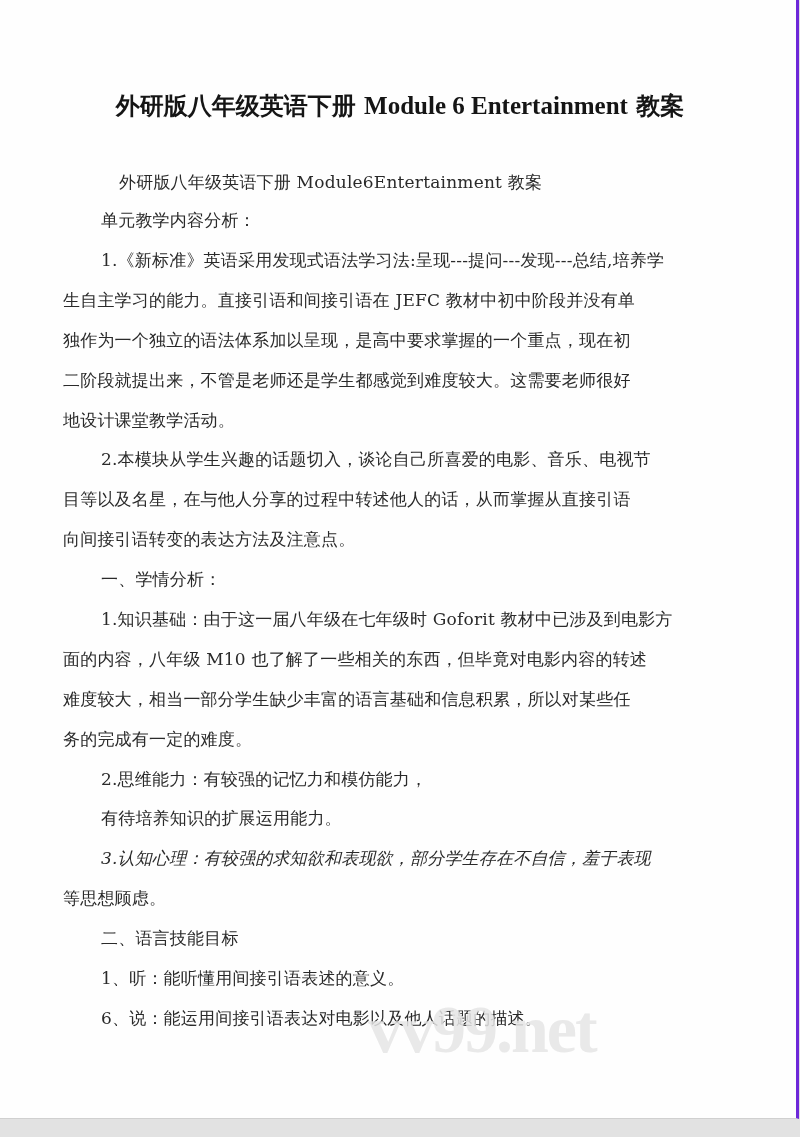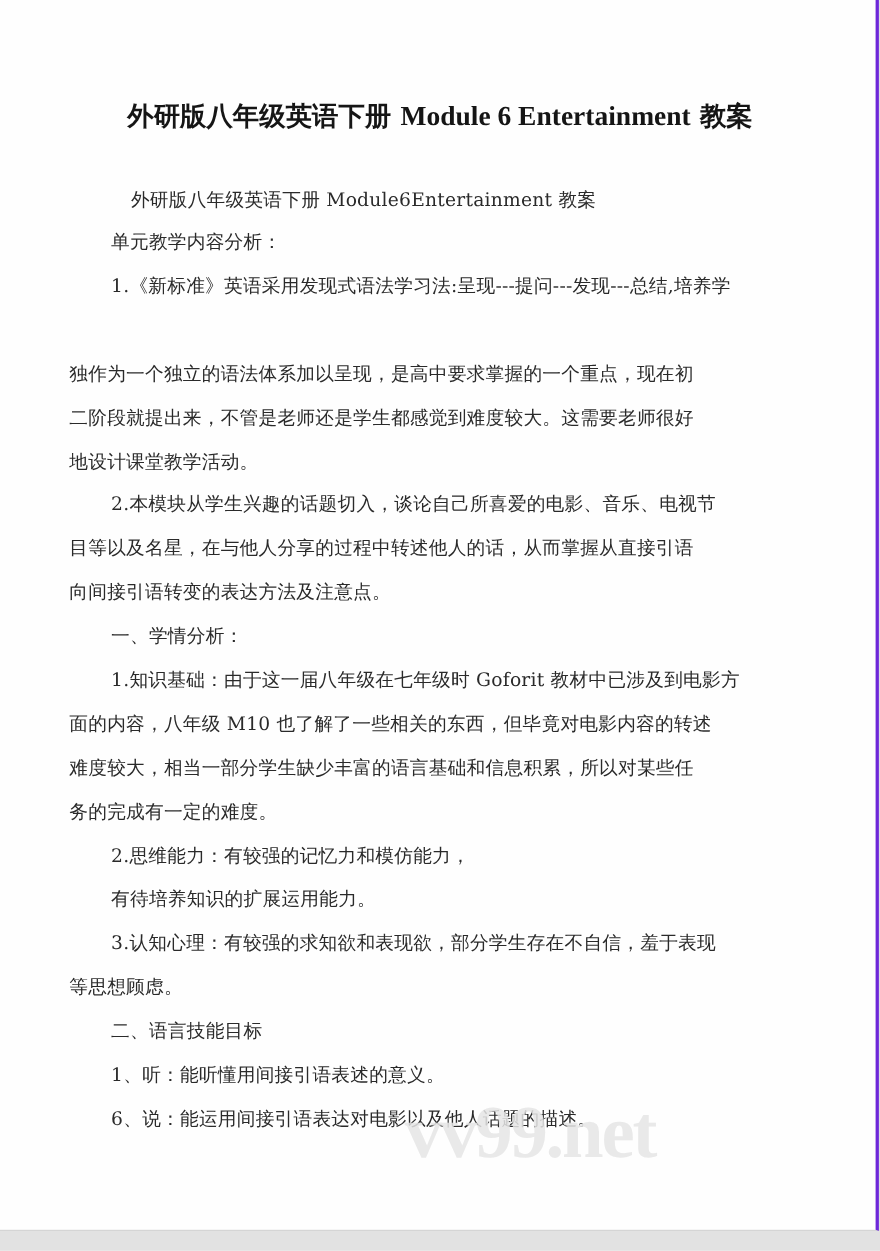--- a/index.html
+++ b/index.html
@@ -80,39 +80,40 @@
 
 <div class="page">
 
   <div class="title"><span>外研版八年级英语下册 </span><span class="en">Module 6 Entertainment</span><span> 教案</span></div>
 
   <div class="line indent2" style="top:170px;">外研版八年级英语下册 Module6Entertainment 教案</div>
 
   <div class="line indent" style="top:208px;">单元教学内容分析：</div>
 
   <div class="line indent" style="top:248px;">1.《新标准》英语采用发现式语法学习法:呈现---提问---发现---总结,培养学</div>
+  <div class="line" style="top:288px;">生自主学习的能力。直接引语和间接引语在 JEFC 教材中初中阶段并没有单</div>
   <div class="line" style="top:328px;">独作为一个独立的语法体系加以呈现，是高中要求掌握的一个重点，现在初</div>
   <div class="line" style="top:368px;">二阶段就提出来，不管是老师还是学生都感觉到难度较大。这需要老师很好</div>
   <div class="line" style="top:408px;">地设计课堂教学活动。</div>
 
   <div class="line indent" style="top:447px;">2.本模块从学生兴趣的话题切入，谈论自己所喜爱的电影、音乐、电视节</div>
   <div class="line" style="top:527px;">向间接引语转变的表达方法及注意点。</div>
   <div class="line" style="top:487px;">目等以及名星，在与他人分享的过程中转述他人的话，从而掌握从直接引语</div>
 
   <div class="line indent" style="top:567px;">一、学情分析：</div>
 
   <div class="line indent" style="top:607px;">1.知识基础：由于这一届八年级在七年级时 Goforit 教材中已涉及到电影方</div>
   <div class="line" style="top:647px;">面的内容，八年级 M10 也了解了一些相关的东西，但毕竟对电影内容的转述</div>
   <div class="line" style="top:687px;">难度较大，相当一部分学生缺少丰富的语言基础和信息积累，所以对某些任</div>
   <div class="line" style="top:727px;">务的完成有一定的难度。</div>
 
   <div class="line indent" style="top:767px;">2.思维能力：有较强的记忆力和模仿能力，</div>
   <div class="line indent" style="top:806px;">有待培养知识的扩展运用能力。</div>
 
-  <div class="line indent" style="top:846px;">3.认知心理：有较强的求知欲和表现欲，部分学生存在不自信，羞于表现</div>
+  <div class="line indent" style="top:846px;font-style:italic;">3.认知心理：有较强的求知欲和表现欲，部分学生存在不自信，羞于表现</div>
   <div class="line" style="top:886px;">等思想顾虑。</div>
 
   <div class="line indent" style="top:926px;">二、语言技能目标</div>
   <div class="line indent" style="top:966px;">1、听：能听懂用间接引语表述的意义。</div>
   <div class="line indent" style="top:1006px;">6、说：能运用间接引语表达对电影以及他人话题的描述。</div>
 
   <div class="watermark">vv99.net</div>
 </div>
 
 <div class="bottom-strip"></div>

